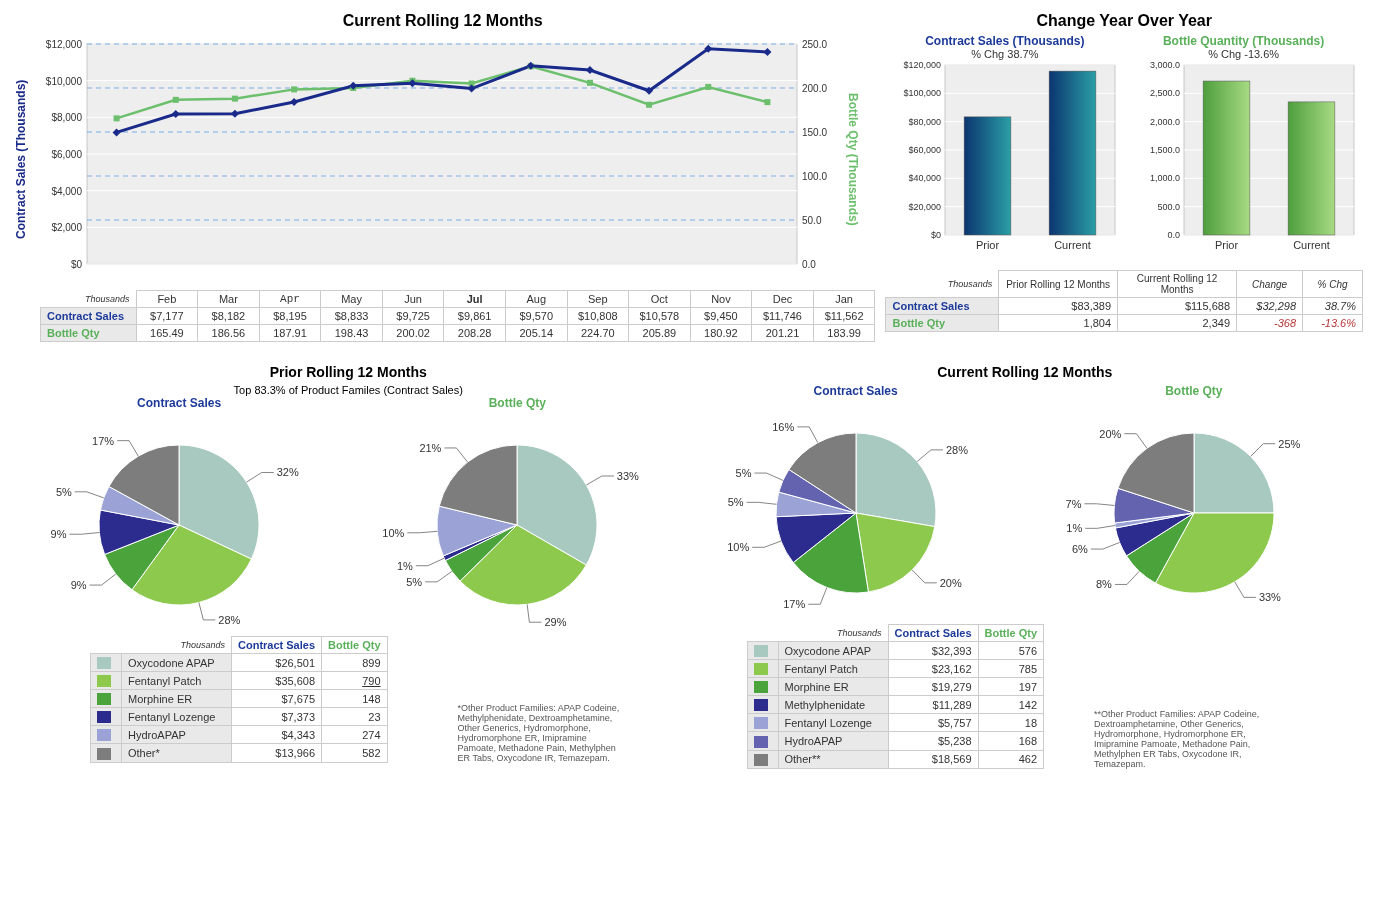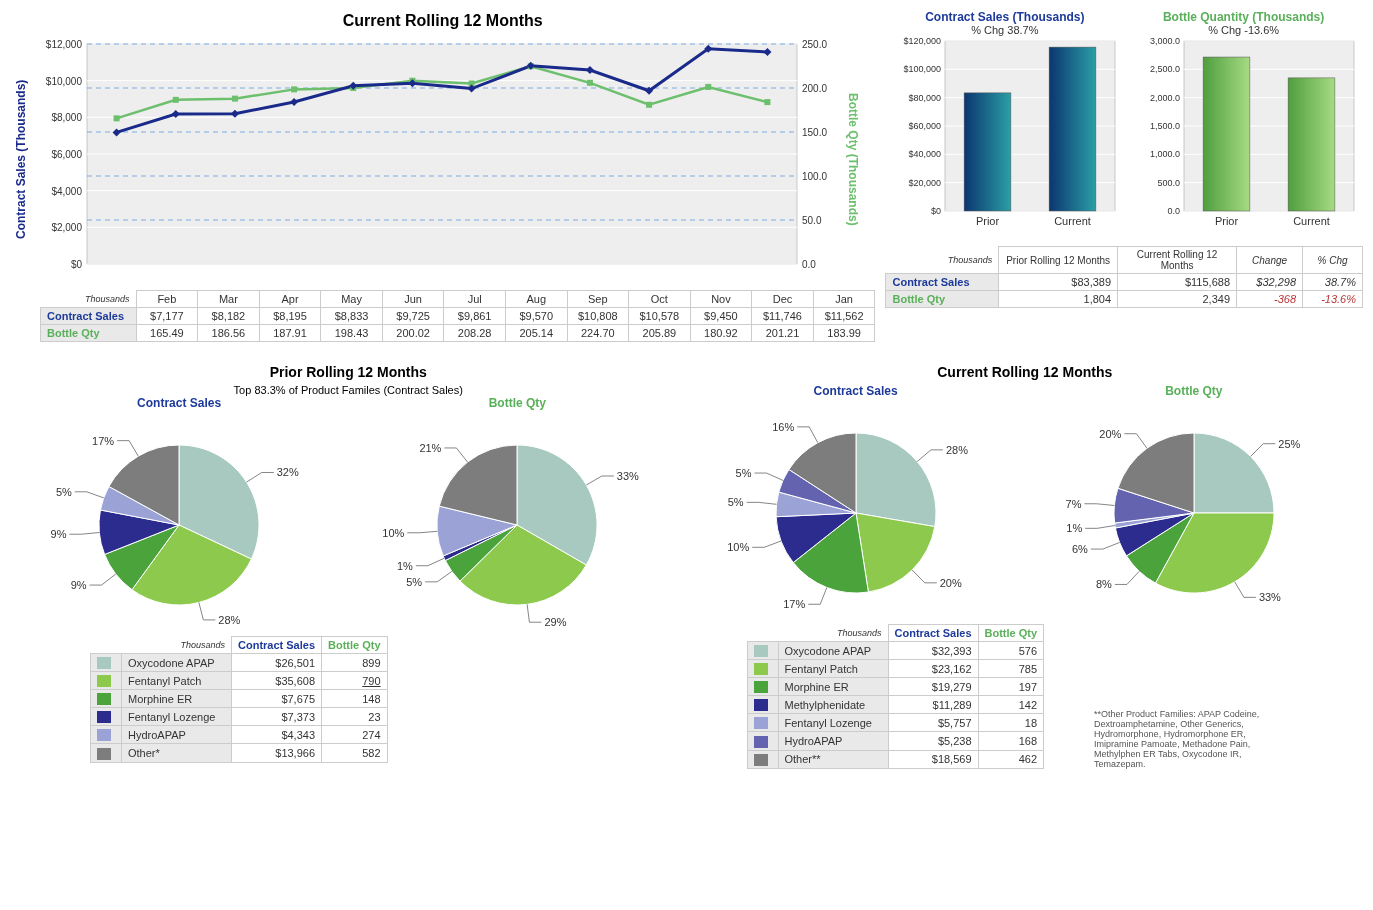--- a/index.html
+++ b/index.html
@@ -144,24 +144,24 @@
           <path d="M 735.4166666666666 14.030000000000001 l 4 4 l -4 4 l -4 -4 z" fill="#1a2a8a"></path>
         </svg>
       <div class="y-label-right" style="padding:4px;">Bottle Qty (Thousands)</div>
     </div>
     <table class="data" id="rolling12-table" style="margin: 6px 0 0 30px;">
         <tbody>
           <tr>
             <th class="th-thousands">Thousands</th>
             <th style="min-width:58px;margin-top:33px;">Feb</th>
             <th style="min-width:58px;">Mar</th>
-            <th style="min-width:58px;">Apr</th>
+            <th style="min-width:58px;font-family:Liberation Mono, monospace;">Apr</th>
             <th style="min-width:58px;">May</th>
             <th style="min-width:58px;">Jun</th>
-            <th style="min-width:58px;">Jul</th>
+            <th style="min-width:58px;font-weight:bold;">Jul</th>
             <th style="min-width:58px;">Aug</th>
             <th style="min-width:58px;">Sep</th>
             <th style="min-width:58px;">Oct</th>
             <th style="min-width:58px;">Nov</th>
             <th style="min-width:58px;">Dec</th>
             <th style="min-width:58px;">Jan</th>
           </tr>
           <tr>
             <td class="row-contract-sales">Contract Sales</td>
             <td>$7,177</td>
@@ -190,20 +190,21 @@
             <td>205.89</td>
             <td>180.92</td>
             <td>201.21</td>
             <td>183.99</td>
           </tr>
         </tbody>
       </table>
   </div>
 
   <div class="col" style="width:480px; margin-left:10px;">
+    <div class="title">Change Year Over Year</div>
     <div class="row" style="justify-content:space-around;">
       <div class="col" style="align-items:center;">
         <div style="color:#1d3a9a;font-weight:bold;font-size:12px;">Contract Sales (Thousands)</div>
         <div style="font-size:11px;">% Chg 38.7%</div>
         <svg id="bar-cs" width="230" height="200">
             <rect x="55" y="5" width="170" height="170" fill="#eeeeee" stroke="#999" stroke-width="0.5"></rect>
             <line x1="55" y1="175" x2="225" y2="175" stroke="#fff"></line>
             <text x="51" y="178" text-anchor="end" font-size="9" fill="#333">$0</text>
             <line x1="55" y1="146.66666666666666" x2="225" y2="146.66666666666666" stroke="#fff"></line>
             <text x="51" y="149.66666666666666" text-anchor="end" font-size="9" fill="#333">$20,000</text>
@@ -381,20 +382,22 @@
               <td class="val" style="min-width:60px;">274</td>
             </tr>
             <tr>
               <td style="background:#e9e9e9;"><span class="legend-sw" style="background:#7d7d7d;"></span></td>
               <td class="name" style="background:#e9e9e9;min-width:110px;">Other*</td>
               <td class="val" style="min-width:80px;">$13,966</td>
               <td class="val" style="min-width:60px;">582</td>
             </tr>
           </tbody>
         </table>
+      <div class="footnote" style="margin-left:70px; align-self:flex-end;">*Other Product Families:
+APAP Codeine, Methylphenidate, Dextroamphetamine, Other Generics, Hydromorphone, Hydromorphone ER, Imipramine Pamoate, Methadone Pain, Methylphen ER Tabs, Oxycodone IR, Temazepam.</div>
     </div>
   </div>
 
   <div class="col" style="width:680px;">
     <div class="title" style="font-size:14px;">Current Rolling 12 Months</div>
     <div class="row" style="justify-content:space-around;">
       <div class="pie-container">
         <div class="pie-title-cs">Contract Sales</div>
         <svg id="pie-cur-cs" width="300" height="220">
             <path d="M 150 115 L 150 35 A 80 80 0 0 1 228.8321612230945 128.6194844577919 Z" fill="#a7c9bf" stroke="#fff" stroke-width="1"></path>

